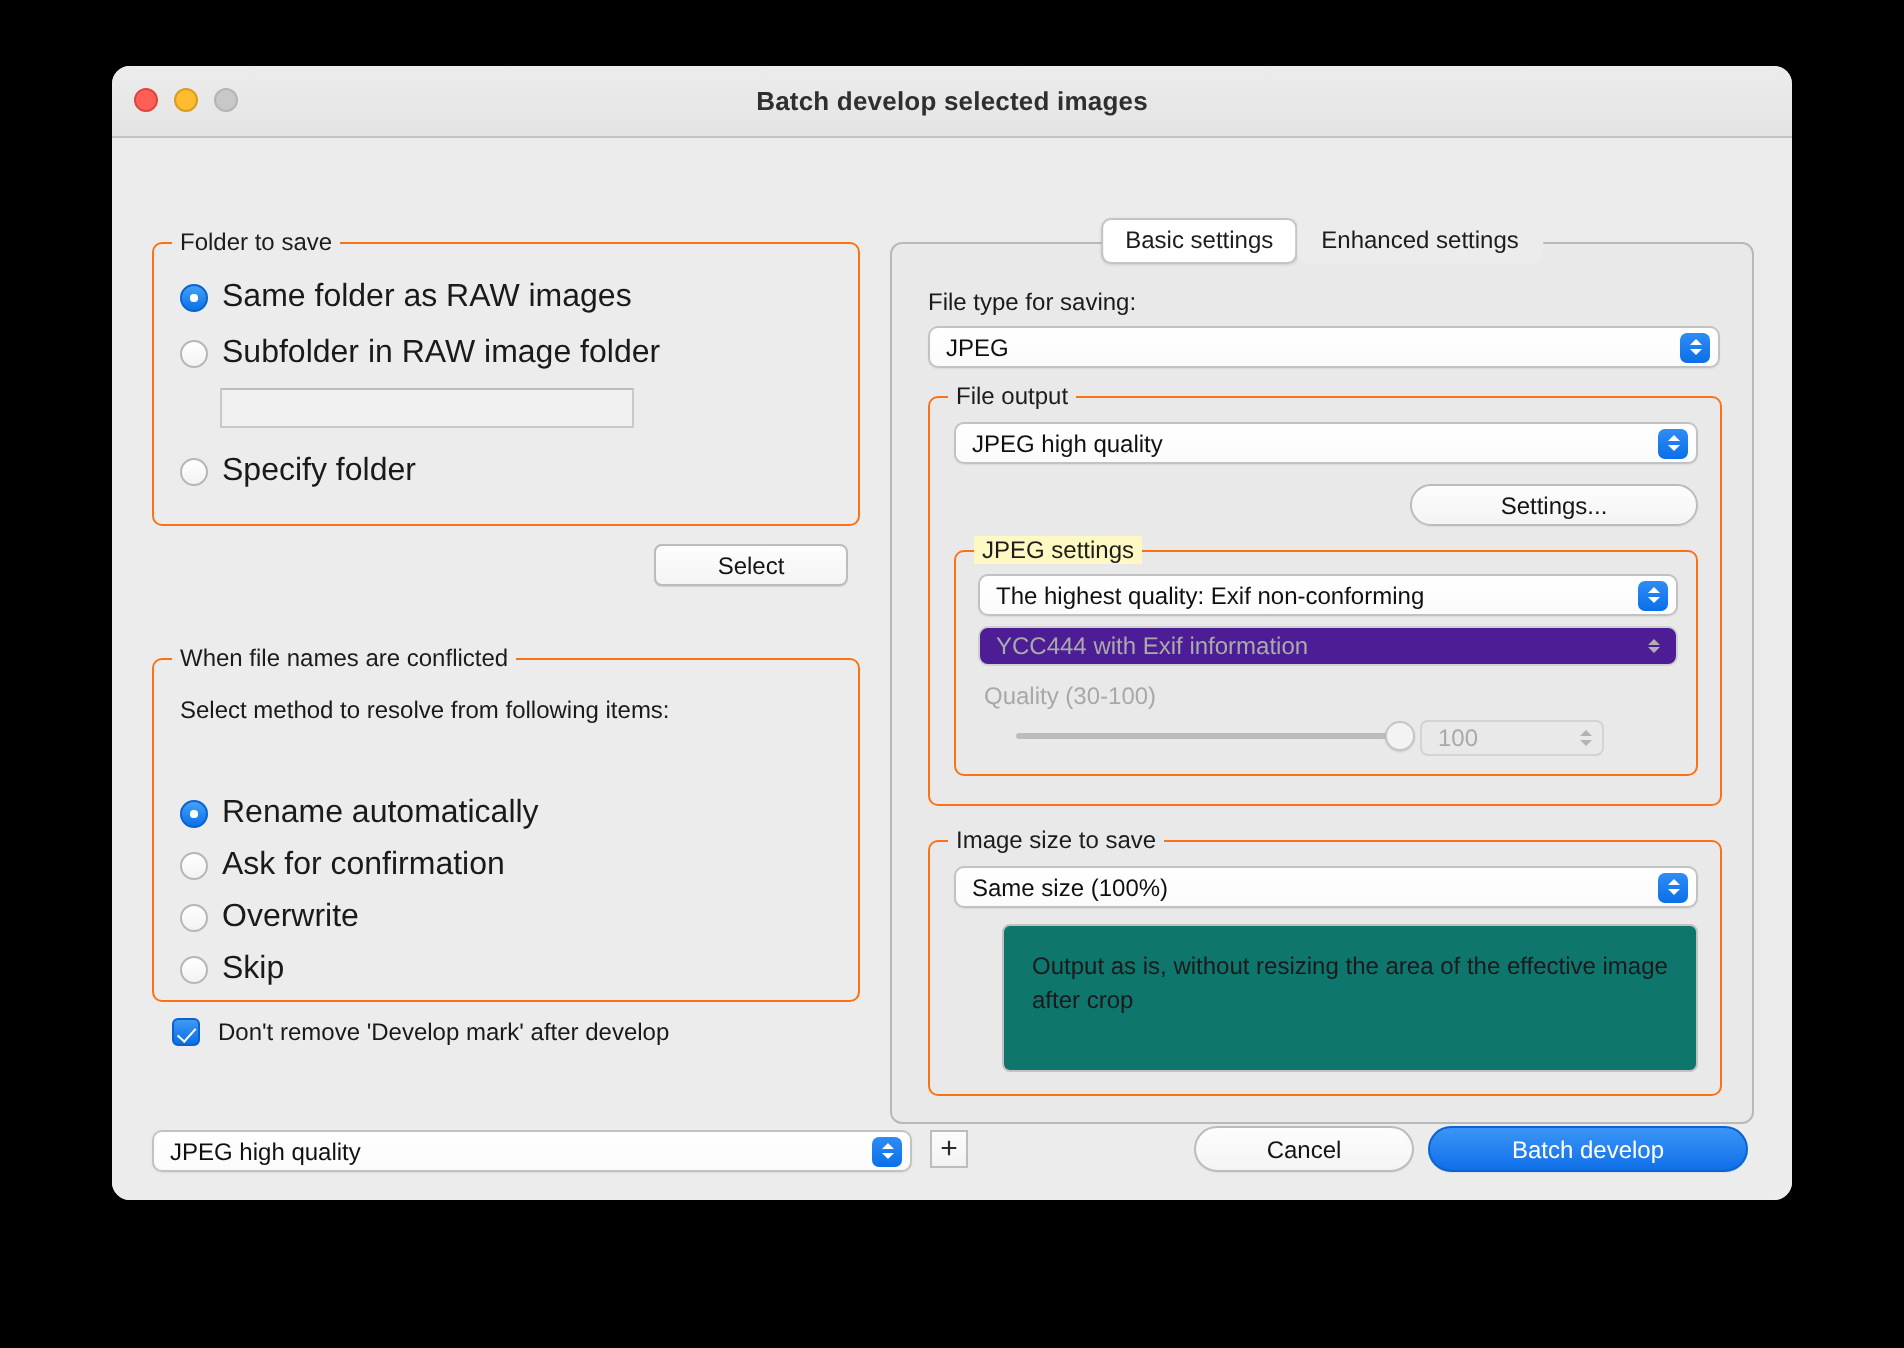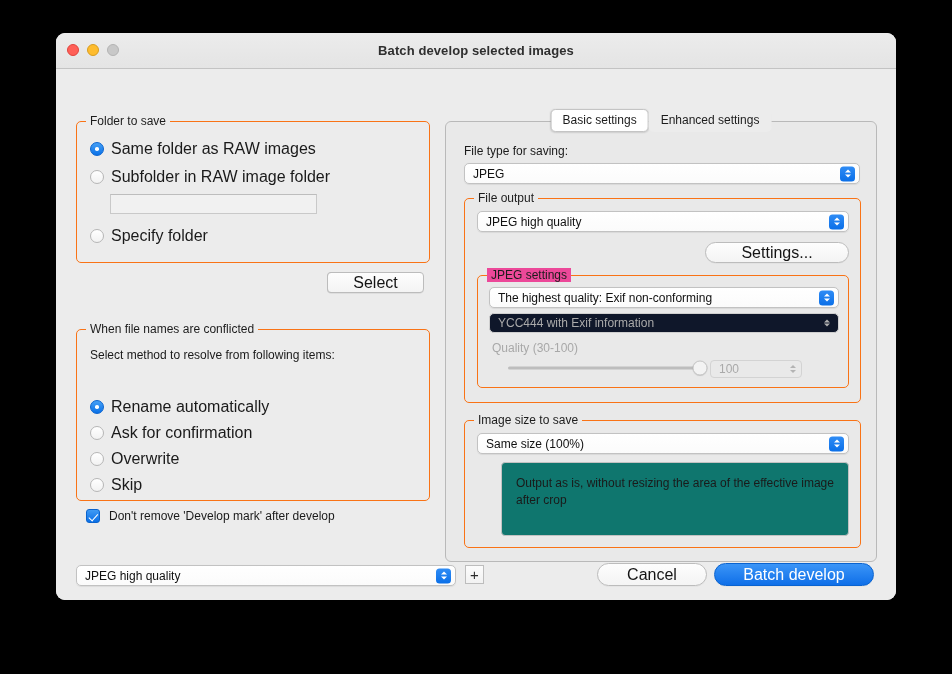--- a/index.html
+++ b/index.html
@@ -143,21 +143,21 @@
     padding: 0 5px;
     line-height: 20px;
   }
 
   
   .pushbtn {
     position: absolute;
     background: linear-gradient(180deg,#fdfdfd 0%,#f4f4f4 100%);
     border: 1px solid #bcbcbc;
     border-radius: 4px;
-    font-size: 16px;
+    font-size: 12px;
     color: #141414;
     display: flex;
     align-items: center;
     justify-content: center;
     text-align: center;
     box-shadow: 0 0.5px 0.5px rgba(0,0,0,0.06);
   }
   .pushbtn.rounded { border-radius: 13px; }
   .pushbtn.primary {
     background: linear-gradient(180deg,#3b95f7 0%,#0f6fe8 100%);
@@ -195,21 +195,21 @@
   .popup .arrows .up,
   .popup .arrows .dn {
     width: 0; height: 0;
     border-left: 3.2px solid transparent;
     border-right: 3.2px solid transparent;
   }
   .popup .arrows .up { border-bottom: 3.4px solid #fff; }
   .popup .arrows .dn { border-top: 3.4px solid #fff; }
 
   .popup.disabled {
-    background: #0f172a;
+    background: #4c1d95;
     border: 1px solid #cfcfcf;
     color: #aaaaaa;
     box-shadow: none;
   }
   .popup.disabled .arrows {
     background: transparent;
   }
   .popup.disabled .arrows .up { border-bottom-color: #b0b0b0; }
   .popup.disabled .arrows .dn { border-top-color: #b0b0b0; }
 
@@ -426,21 +426,21 @@
           <span>JPEG high quality</span>
           <span class="arrows">
             <span class="up"></span>
               <span class="dn"></span>
           </span>
         </div>
 
         <div class="pushbtn rounded" style="left:240px; top:43px; width:144px; height:21px;">Settings...</div>
 
         <div class="groupbox" style="left:12px; top:76px; width:372px; height:113px; background:#e9e9e9;">
-          <span class="gb-title" style="background:#ec4899;">JPEG settings</span>
+          <span class="gb-title" style="background:#fef9c3;">JPEG settings</span>
 
           <div class="popup" style="left:11px; top:11px; width:350px; height:21px;">
             <span>The highest quality: Exif non-conforming</span>
             <span class="arrows">
               <span class="up"></span>
                 <span class="dn"></span>
             </span>
           </div>
 
           <div class="popup disabled" style="left:11px; top:37px; width:350px; height:20px;">

